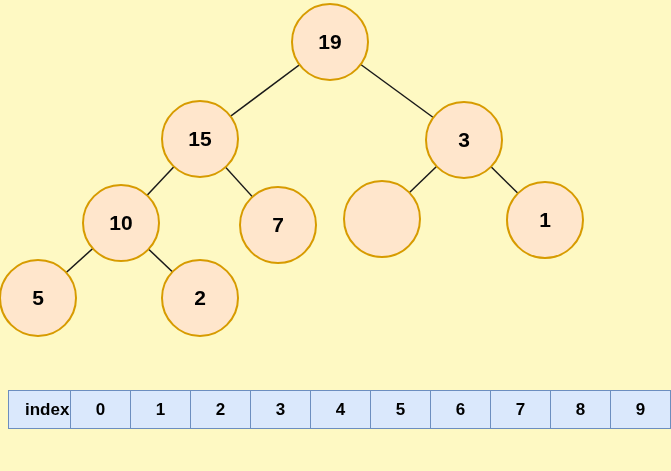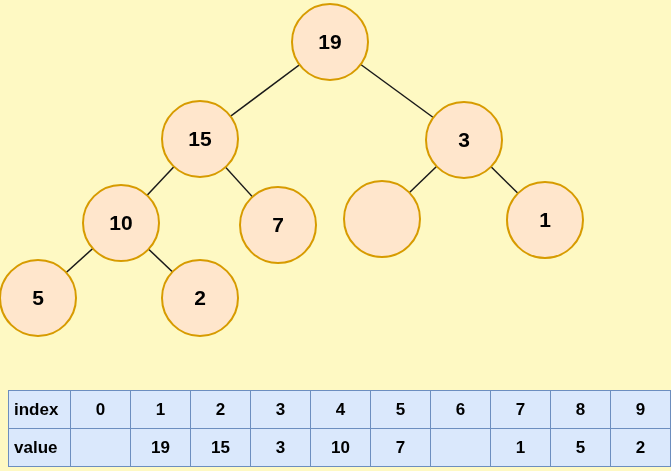--- a/index.html
+++ b/index.html
@@ -56,21 +56,21 @@
     text-align: center;
     vertical-align: middle;
     font-size: 17px;
     font-weight: 700;
     color: #000000;
     padding: 0;
   }
   table.array td.rowhead {
     width: 62px;
     text-align: left;
-    padding-left: 5px;
+    padding-left: 16px;
   }
 </style>
 </head>
 <body>
 
 <div class="canvas">
 
   <div class="tree">
     <svg id="edges" width="671" height="385">
         <line x1="330" y1="42" x2="200" y2="139" stroke="#1a1a1a" stroke-width="1.5"></line>
@@ -120,29 +120,16 @@
       <td>1</td>
       <td>2</td>
       <td>3</td>
       <td>4</td>
       <td>5</td>
       <td>6</td>
       <td>7</td>
       <td>8</td>
       <td>9</td>
     </tr>
-    <tr>
-      <td class="rowhead">value</td>
-      <td></td>
-      <td>19</td>
-      <td>15</td>
-      <td>3</td>
-      <td>10</td>
-      <td>7</td>
-      <td></td>
-      <td>1</td>
-      <td>5</td>
-      <td>2</td>
-    </tr>
   </tbody>
     </table>
 
 </div>
 
 </body></html>

